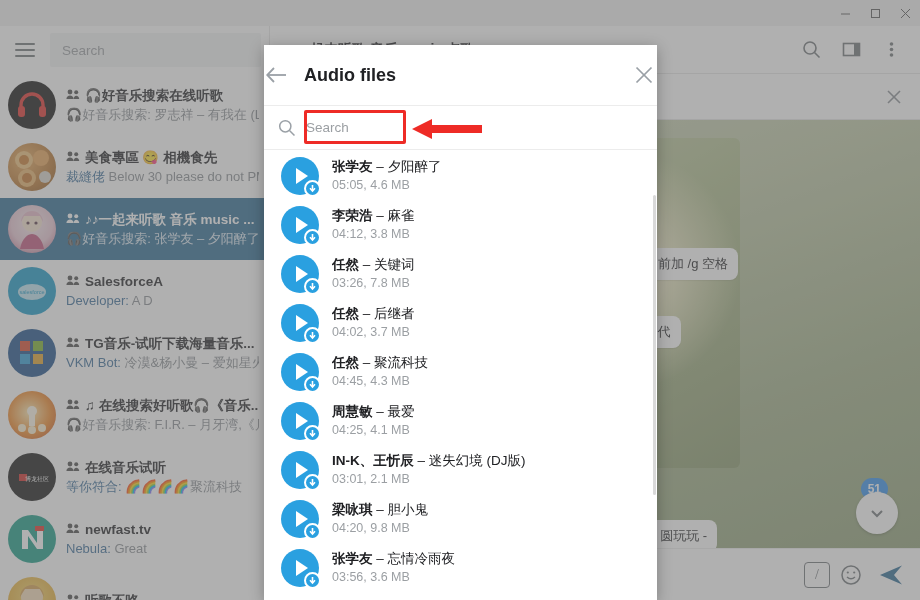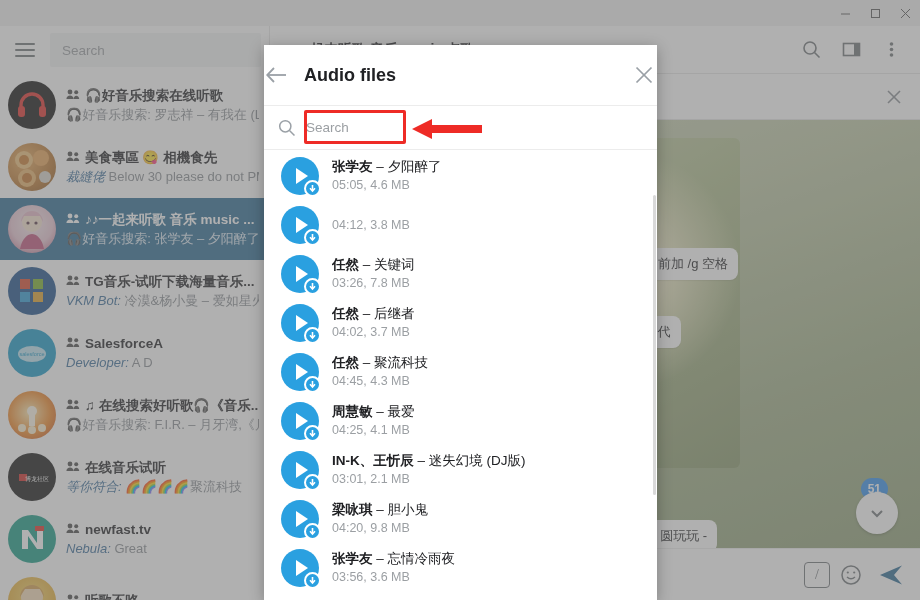--- a/index.html
+++ b/index.html
@@ -38,21 +38,21 @@
   .chat-row { height:62px; display:flex; align-items:center; padding:0 10px 0 8px; gap:10px; position:relative; }
   .chat-row.active { background:#2b6a93; }
   .avatar { width:48px; height:48px; border-radius:50%; flex:0 0 48px; overflow:hidden; position:relative; }
   .chat-texts { flex:1; min-width:0; overflow:hidden; }
   .chat-title { display:flex; align-items:center; gap:5px; font-size:13.5px; font-weight:bold;
                 color:#202124; white-space:nowrap; overflow:hidden; text-overflow:ellipsis; line-height:18px;}
   .chat-row.active .chat-title { color:#ffffff; }
   .grp-ico { flex:0 0 auto; color:#4a4a4a; font-size:12px; display:inline-block; }
   .chat-row.active .grp-ico { color:#fff; }
   .chat-sub { font-size:13px; color:#3a6d9a; white-space:nowrap; overflow:hidden; line-height:18px; margin-top:1px;}
-  .chat-sub .who { color:#3a6d9a;font-style:italic; }
+  .chat-sub .who { color:#3a6d9a; }
   .chat-sub .msg { color:#8a8f94; }
   .chat-row.active .chat-sub, .chat-row.active .chat-sub .who, .chat-row.active .chat-sub .msg { color:#dce9f2; }
 
   
   .main { position:absolute; left:270px; top:0; right:0; height:574px; background:#e9e4dc; }
   .main-head { height:48px; background:#ffffff; border-bottom:1px solid #e6e6e6;
                display:flex; align-items:center; padding:0 12px; gap:6px; }
   .main-title { font-size:14px; font-weight:bold; color:#202124; flex:1; white-space:nowrap; overflow:hidden;}
   .hd-ico { width:34px; height:34px; display:flex; align-items:center; justify-content:center; color:#707579;}
   .pinned {
@@ -240,55 +240,55 @@
                     <circle cx="10.2" cy="3.2" r="2" fill="currentColor"></circle>
                     <path d="M0.4 10c0-2.3 1.7-3.6 3.6-3.6S7.6 7.7 7.6 10z" fill="currentColor"></path>
                     <path d="M7.6 10c0-2 1.2-3.3 2.7-3.3s2.9 1.3 2.9 3.3z" fill="currentColor"></path>
                   </svg></span>
                 <span>♪♪一起来听歌 音乐 music ...</span>
               </div>
               <div class="chat-sub"><span class="who"></span><span class="msg">🎧好音乐搜索: 张学友 – 夕阳醉了</span></div>
             </div>
           </div>
           <div class="chat-row">
+            <div class="avatar" style="background:#189ac8;"><svg width="48" height="48" viewBox="0 0 48 48">
+                <ellipse cx="24" cy="25" rx="14" ry="8" fill="#bfe4f2"></ellipse>
+                <text x="24" y="27" font-size="5.5" fill="#189ac8" text-anchor="middle" font-family="Liberation Sans">salesforce</text>
+              </svg></div>
+            <div class="chat-texts">
+              <div class="chat-title">
+                <span class="grp-ico"><svg width="14" height="11" viewBox="0 0 14 11">
+                    <circle cx="4" cy="3" r="2.4" fill="currentColor"></circle>
+                    <circle cx="10.2" cy="3.2" r="2" fill="currentColor"></circle>
+                    <path d="M0.4 10c0-2.3 1.7-3.6 3.6-3.6S7.6 7.7 7.6 10z" fill="currentColor"></path>
+                    <path d="M7.6 10c0-2 1.2-3.3 2.7-3.3s2.9 1.3 2.9 3.3z" fill="currentColor"></path>
+                  </svg></span>
+                <span>SalesforceA</span>
+              </div>
+              <div class="chat-sub"><span class="who">Developer:</span><span class="msg"> A D</span></div>
+            </div>
+          </div>
+          <div class="chat-row">
             <div class="avatar" style="background:#1b4f8a;"><svg width="48" height="48" viewBox="0 0 48 48">
                 <rect x="12" y="12" width="10" height="10" fill="#d9472b"></rect>
                 <rect x="25" y="12" width="10" height="10" fill="#7ab02c"></rect>
                 <rect x="12" y="25" width="10" height="10" fill="#2e9bd6"></rect>
                 <rect x="25" y="25" width="10" height="10" fill="#e0a32b"></rect>
               </svg></div>
             <div class="chat-texts">
               <div class="chat-title">
                 <span class="grp-ico"><svg width="14" height="11" viewBox="0 0 14 11">
                     <circle cx="4" cy="3" r="2.4" fill="currentColor"></circle>
                     <circle cx="10.2" cy="3.2" r="2" fill="currentColor"></circle>
                     <path d="M0.4 10c0-2.3 1.7-3.6 3.6-3.6S7.6 7.7 7.6 10z" fill="currentColor"></path>
                     <path d="M7.6 10c0-2 1.2-3.3 2.7-3.3s2.9 1.3 2.9 3.3z" fill="currentColor"></path>
                   </svg></span>
                 <span>TG音乐-试听下载海量音乐...</span>
               </div>
               <div class="chat-sub"><span class="who">VKM Bot:</span><span class="msg"> 冷漠&amp;杨小曼 – 爱如星火</span></div>
-            </div>
-          </div>
-          <div class="chat-row">
-            <div class="avatar" style="background:#189ac8;"><svg width="48" height="48" viewBox="0 0 48 48">
-                <ellipse cx="24" cy="25" rx="14" ry="8" fill="#bfe4f2"></ellipse>
-                <text x="24" y="27" font-size="5.5" fill="#189ac8" text-anchor="middle" font-family="Liberation Sans">salesforce</text>
-              </svg></div>
-            <div class="chat-texts">
-              <div class="chat-title">
-                <span class="grp-ico"><svg width="14" height="11" viewBox="0 0 14 11">
-                    <circle cx="4" cy="3" r="2.4" fill="currentColor"></circle>
-                    <circle cx="10.2" cy="3.2" r="2" fill="currentColor"></circle>
-                    <path d="M0.4 10c0-2.3 1.7-3.6 3.6-3.6S7.6 7.7 7.6 10z" fill="currentColor"></path>
-                    <path d="M7.6 10c0-2 1.2-3.3 2.7-3.3s2.9 1.3 2.9 3.3z" fill="currentColor"></path>
-                  </svg></span>
-                <span>SalesforceA</span>
-              </div>
-              <div class="chat-sub"><span class="who">Developer:</span><span class="msg"> A D</span></div>
             </div>
           </div>
           <div class="chat-row">
             <div class="avatar" style="background:radial-gradient(circle at 45% 45%,#ffe9b0,#f08a2a 55%,#c2451a);"><svg width="48" height="48" viewBox="0 0 48 48">
                 <circle cx="24" cy="20" r="5" fill="#fff8e8"></circle>
                 <rect x="21" y="23" width="6" height="12" fill="#fff8e8"></rect>
                 <circle cx="14" cy="37" r="4" fill="#fdf0d0"></circle>
                 <circle cx="24" cy="39" r="4" fill="#fdf0d0"></circle>
                 <circle cx="34" cy="37" r="4" fill="#fdf0d0"></circle>
               </svg></div>
@@ -490,20 +490,21 @@
               <div class="play-tri"></div>
             </div>
             <div class="dl-badge">
               <svg width="9" height="9" viewBox="0 0 9 9">
                 <line x1="4.5" y1="1" x2="4.5" y2="6" stroke="#fff" stroke-width="1.6"></line>
                 <polyline points="2,4.2 4.5,7 7,4.2" fill="none" stroke="#fff" stroke-width="1.6"></polyline>
               </svg>
             </div>
           </div>
           <div class="file-texts">
+            <div class="file-name"><b>李荣浩</b><span class="t"> – </span><span class="t">麻雀</span></div>
             <div class="file-meta">04:12, 3.8 MB</div>
           </div>
         </div>
         <div class="file-row">
           <div class="play-wrap">
             <div class="play-circle">
               <div class="play-tri"></div>
             </div>
             <div class="dl-badge">
               <svg width="9" height="9" viewBox="0 0 9 9">

